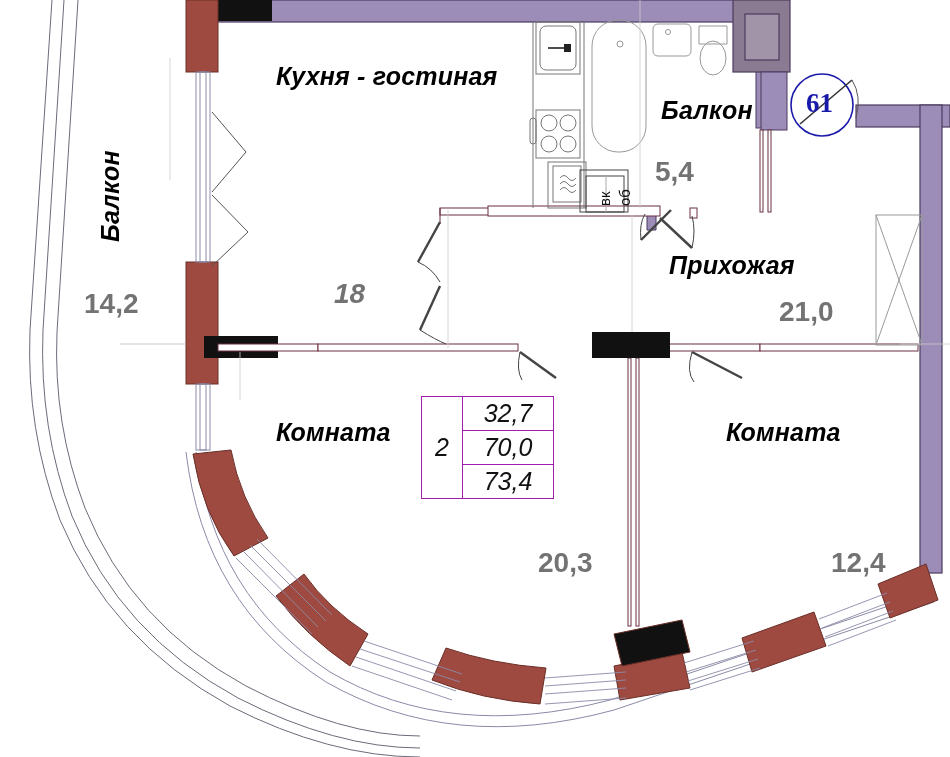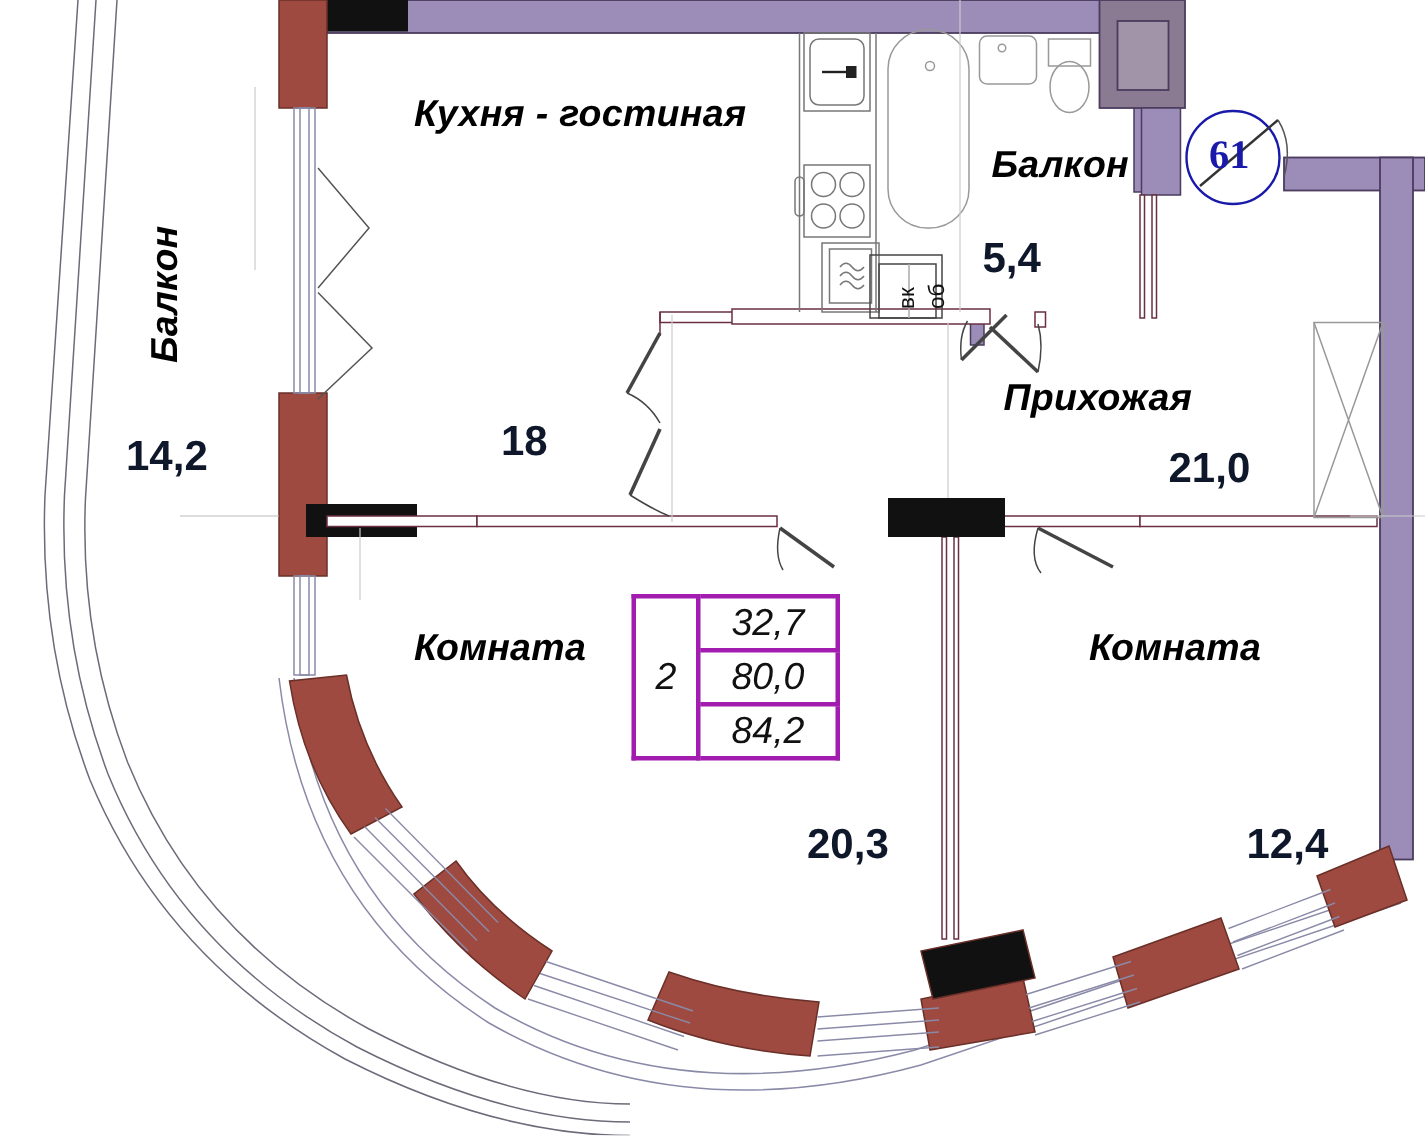--- a/index.html
+++ b/index.html
@@ -25,21 +25,21 @@
     color: #000000;
     font-family: "Liberation Sans", sans-serif;
     font-style: italic;
     font-weight: bold;
     font-size: 25px;
     white-space: nowrap;
     letter-spacing: 0.2px;
   }
   .area-label {
     position: absolute;
-    color: #0f172a;
+    color: #737373;
     font-family: "Liberation Sans", sans-serif;
     font-weight: bold;
     font-size: 28px;
     white-space: nowrap;
   }
   .vert-label {
     transform-origin: left top;
     transform: rotate(-90deg);
   }
   .apt-num {
@@ -52,21 +52,21 @@
   .tbl {
     position: absolute;
     border-collapse: collapse;
     font-family: "Liberation Sans", sans-serif;
     font-style: italic;
     font-size: 25px;
     color: #111;
     background: #ffffff;
   }
   .tbl td {
-    border: 3px solid #a21caf;
+    border: 1px solid #a21caf;
     padding: 0;
     text-align: center;
     height: 33px;
     background: #ffffff;
   }
   .tbl td.cnt {
     width: 40px;
   }
   .tbl td.val {
     width: 90px;
@@ -297,21 +297,21 @@
       <path d="M 448,210 L 448,348" stroke="#ccc"></path>
     </g>
 
     <circle cx="822" cy="105" r="31" fill="#ffffff" stroke="#1a1aaa" stroke-width="1.6"></circle>
     <path d="M 800,124 L 852,80" stroke="#333" stroke-width="1.6" fill="none"></path>
     <path d="M 852,80 Q 862,96 856,118" stroke="#555" stroke-width="1" fill="none"></path>
   </svg>
 
   <div class="room-label" style="left:276px; top:62px;">Кухня - гостиная</div>
 
-  <div class="area-label" style="left:334px; top:278px;">18</div>
+  <div class="area-label" style="left:334px; top:278px;font-style:italic;">18</div>
 
   <div class="room-label" style="left:661px; top:96px;">Балкон</div>
 
   <div class="area-label" style="left:655px; top:156px;">5,4</div>
 
   <div class="room-label" style="left:669px; top:251px;text-align:right;">Прихожая</div>
 
   <div class="area-label" style="left:779px; top:296px;">21,0</div>
 
   <div class="room-label" style="left:276px; top:418px;">Комната</div>
@@ -332,21 +332,21 @@
 
   <div class="small-rot" style="left:616px; top:206px;">об</div>
 
   <table class="tbl" style="left:421px; top:396px;">
     <tbody>
         <tr>
       <td class="cnt" rowspan="3">2</td>
       <td class="val">32,7</td>
     </tr>
     <tr>
-      <td class="val">80,0</td>
+      <td class="val">70,0</td>
     </tr>
     <tr>
-      <td class="val">84,2</td>
+      <td class="val">73,4</td>
     </tr>
   </tbody>
     </table>
 
 </div>
 
 </body></html>

